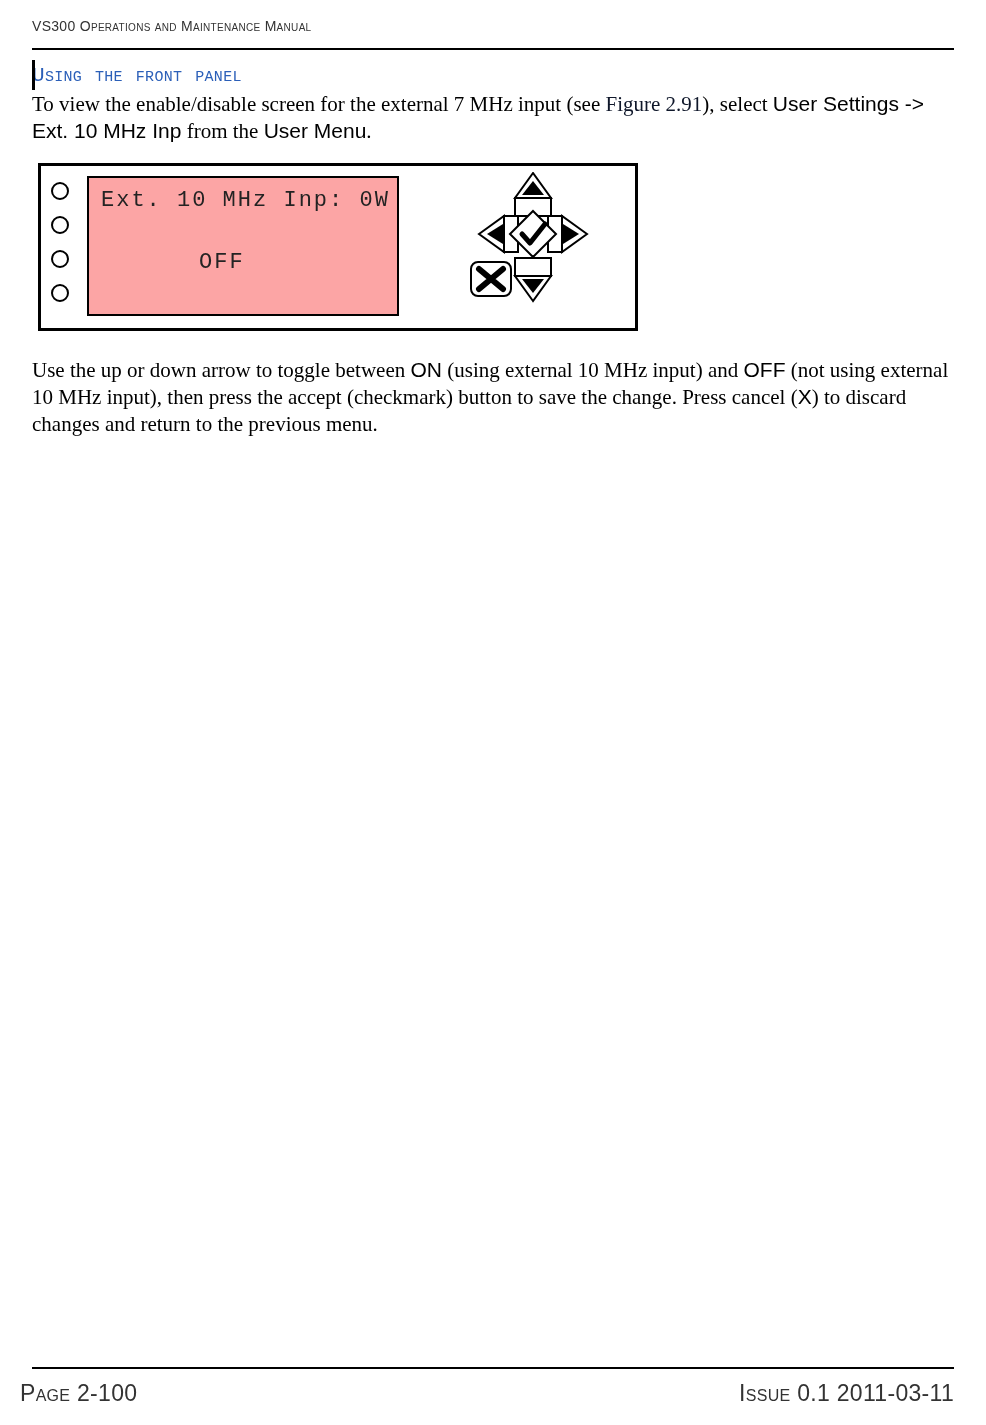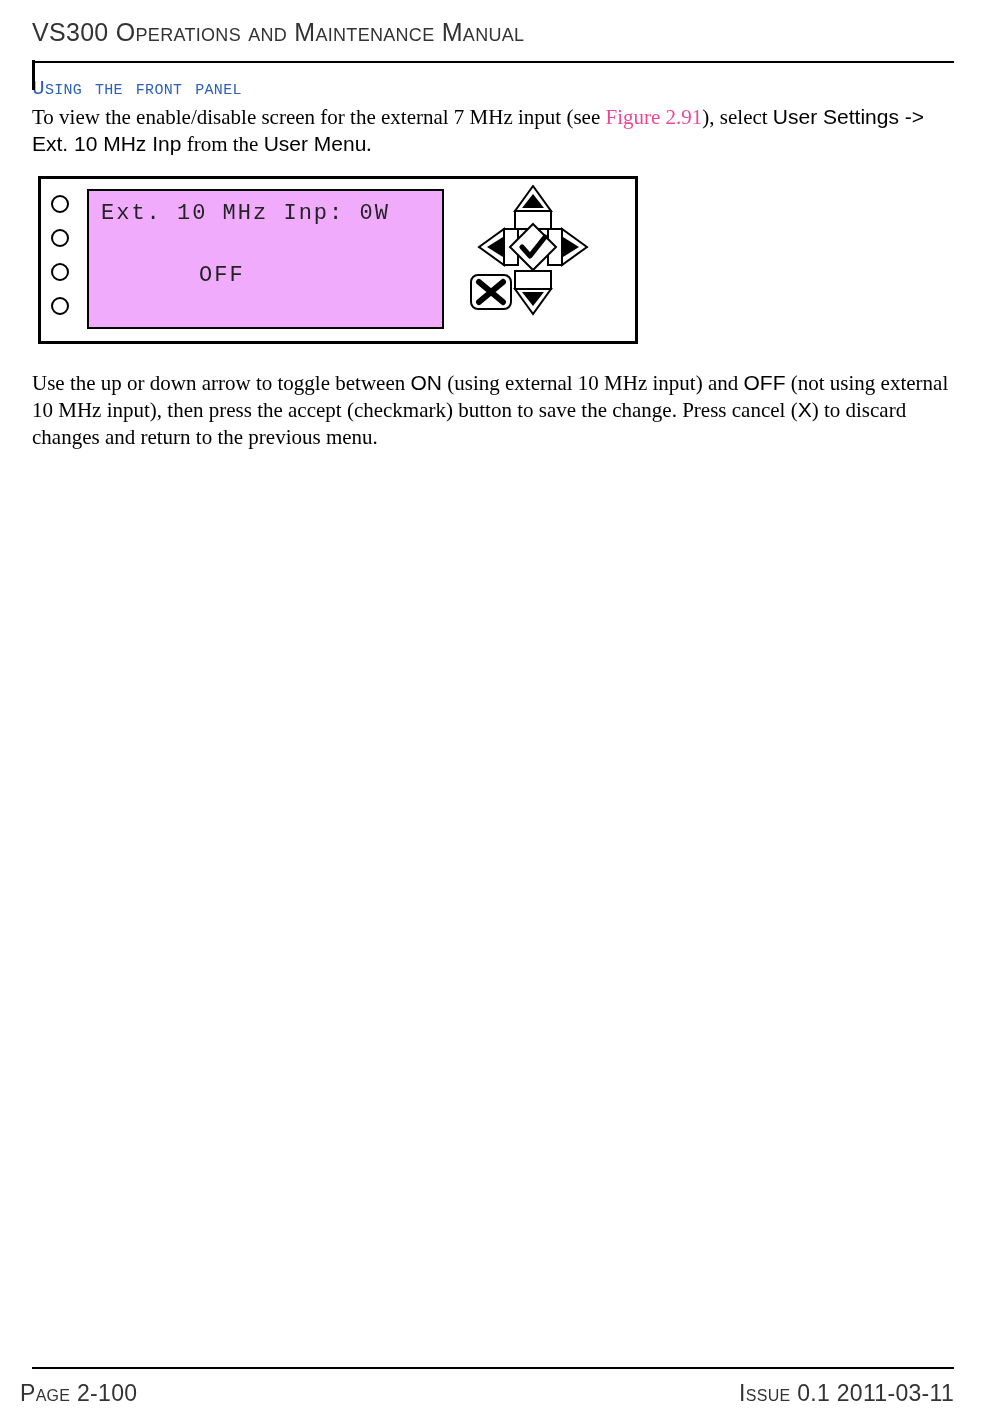--- a/index.html
+++ b/index.html
@@ -10,21 +10,21 @@
       background: #fff;
       color: #000;
       padding: 0;
       position: relative;
     }
     .header-row {
       display: flex;
       padding: 18px 32px 8px 32px;
       font-variant: small-caps;
       font-family: 'Trebuchet MS', 'Segoe UI', sans-serif;
-      font-size: 25px;
+      font-size: 14px;
       color: #333;
       letter-spacing: 0.3px;
     }
     .top-rule {
       margin: 6px 32px 0 32px;
       border: none;
       border-top: 2.5px solid #000;
     }
     .side-rule {
       position: absolute;
@@ -43,21 +43,21 @@
       color: #2b5fb8;
       font-size: 21px;
       letter-spacing: 0.3px;
       margin-bottom: 4px;
     }
     .para {
       font-size: 21px;
       line-height: 1.28;
       margin-bottom: 18px;
     }
-    .link { color: #ec4899; }
+    .link { color: #0f172a; }
     .uiword { font-family: 'Trebuchet MS', 'Segoe UI', sans-serif; }
     .fig-caption {
       font-family: Arial, Helvetica, sans-serif;
       font-weight: bold;
       font-size: 21px;
       margin-bottom: 16px;
     }
     .panel-frame {
       border: 3.5px solid #000;
       width: 600px;
@@ -78,24 +78,24 @@
       width: 18px;
       height: 18px;
       border: 2px solid #000;
       border-radius: 50%;
       background: #fff;
     }
     .lcd {
       position: absolute;
       left: 46px;
       top: 10px;
-      width: 357px;
+      width: 312px;
       height: 140px;
       border: 2.5px solid #000;
-      background:#f0abfc;
+      background:#fca5a5;
     }
     .lcd-line {
       position: absolute;
       font-family: 'Courier New', monospace;
       font-size: 22px;
       letter-spacing: 2px;
       color:#232323;
     }
     .lcd-line1 { left: 12px; top: 10px; }
     .lcd-line2 { left: 110px; top: 72px; }

